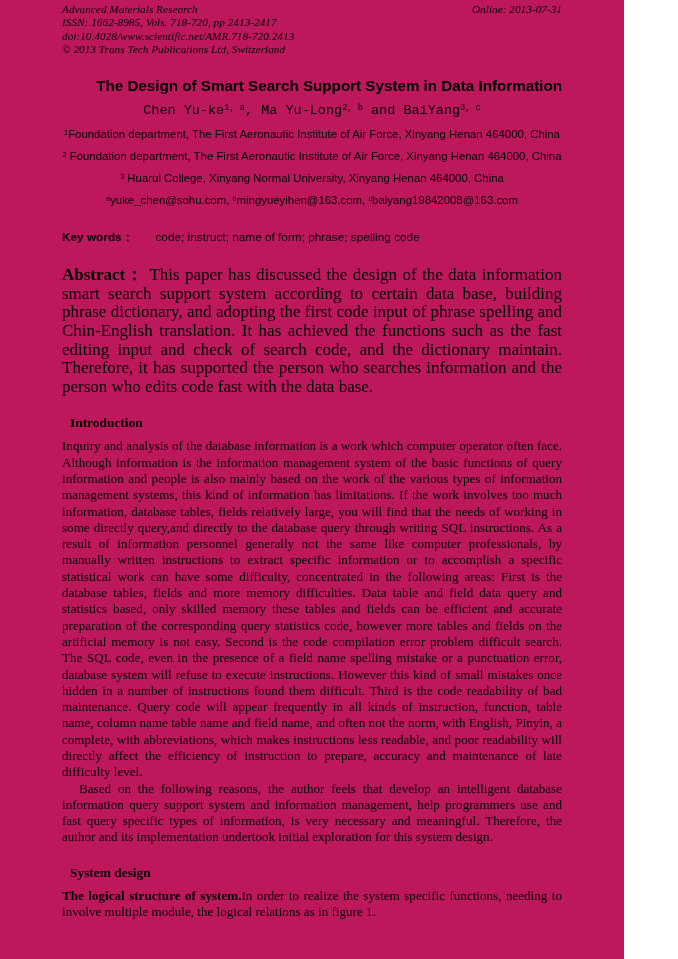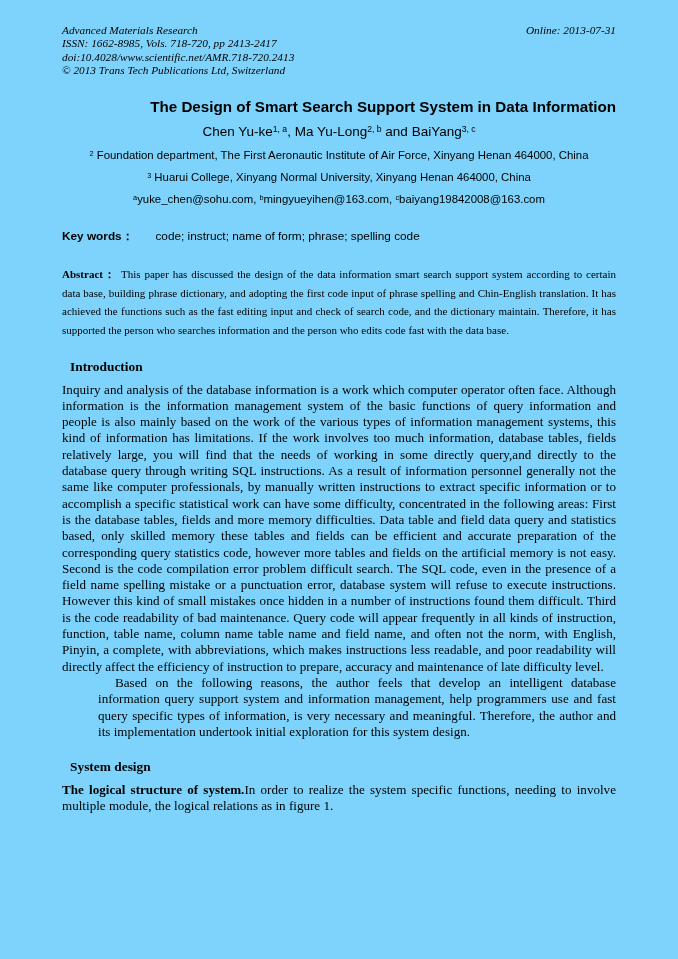--- a/index.html
+++ b/index.html
@@ -1,64 +1,64 @@
 <!DOCTYPE html>
 <html><head>
 <meta charset="utf-8">
 <style>
   html,body{margin:0;padding:0;background:#ffffff;}
   .page{
-    width:678px;height:959px;box-sizing:border-box;
-    padding:24px 62px 0 62px;background:#7dd3fc;color:#000;
+    width:624px;height:959px;box-sizing:border-box;
+    padding:3px 62px 0 62px;background:#be185d;color:#000;
     overflow:hidden;position:relative;
   }
   
   .header{
     display:flex;justify-content:space-between;align-items:flex-start;
     font-family:"Liberation Serif",serif;font-style:italic;
     font-size:11.3px;line-height:13.3px;
   }
   .header-left div{white-space:nowrap;}
   .header-right{white-space:nowrap;}
   
   .title{
     font-family:"Liberation Sans",sans-serif;font-weight:bold;
     font-size:15.2px;text-align:right;margin:21px 0 0 0;line-height:18px;
   }
   .authors{
-    font-family:Liberation Sans, sans-serif;font-size:13.5px;
+    font-family:Liberation Mono, monospace;font-size:13.5px;
     text-align:center;margin-top:8px;line-height:16px;
   }
   .sup{font-size:64%;position:relative;top:-0.45em;}
   .affil,.emails{
     font-family:"Liberation Sans",sans-serif;font-size:11.4px;
     text-align:center;margin-top:8px;line-height:13px;
   }
   
   .keywords{
     font-family:"Liberation Sans",sans-serif;font-size:11.8px;
     margin-top:22px;line-height:14px;
   }
   .keywords .label{font-weight:bold;margin-right:22px;}
   
   .abstract{
-    font-family:"Liberation Serif",serif;font-size:11px;
+    font-family:"Liberation Serif",serif;font-size:17px;
     line-height:18.6px;text-align:justify;margin:22px 0 0 0;
   }
   .abstract .label{font-weight:bold;margin-right:5px;}
   
   .sec-heading{
     font-family:"Liberation Serif",serif;font-size:13.4px;font-weight:bold;
     margin:19px 0 0 8px;line-height:16px;
   }
   .body-text{
     font-family:"Liberation Serif",serif;font-size:13.1px;
     line-height:16.3px;text-align:justify;margin:7px 0 0 0;
   }
-  .body-text.indent{text-indent:17px;margin-top:0;margin-left:36px;}
+  .body-text.indent{text-indent:17px;margin-top:0;}
   .lead-label{font-weight:bold;}
 </style>
 </head>
 <body>
 
 <div class="page">
 
   <div class="header">
     <div class="header-left">
       <div>Advanced Materials Research</div>
@@ -66,20 +66,21 @@
       <div>doi:10.4028/www.scientific.net/AMR.718-720.2413</div>
       <div>© 2013 Trans Tech Publications Ltd, Switzerland</div>
     </div>
     <div class="header-right">Online: 2013-07-31</div>
   </div>
 
   <div class="title">The Design of Smart Search Support System in Data Information</div>
 
   <div class="authors"><span>Chen Yu-ke</span><span class="sup">1, a</span><span>, </span><span>Ma Yu-Long</span><span class="sup">2, b</span><span> and </span><span>BaiYang</span><span class="sup">3, c</span></div>
 
+  <div class="affil"><span class="sup">1</span><span>Foundation department, The First Aeronautic Institute of Air Force, Xinyang Henan 464000, China</span></div>
 
   <div class="affil"><span class="sup">2</span><span> Foundation department, The First Aeronautic Institute of Air Force, Xinyang Henan 464000, China</span></div>
 
   <div class="affil"><span class="sup">3</span><span> Huarui College, Xinyang Normal University, Xinyang Henan 464000, China</span></div>
 
   <div class="emails"><span class="sup">a</span><span>yuke_chen@sohu.com, </span><span class="sup">b</span><span>mingyueyihen@163.com, </span><span class="sup">c</span><span>baiyang19842008@163.com</span></div>
 
   <div class="keywords"><span class="label">Key words：</span><span>code; instruct; name of form; phrase; spelling code</span></div>
 
   <p class="abstract"><span class="label">Abstract：</span><span>This paper has discussed the design of the data information smart search support system according to certain data base, building phrase dictionary, and adopting the first code input of phrase spelling and Chin-English translation. It has achieved the functions such as the fast editing input and check of search code, and the dictionary maintain. Therefore, it has supported the person who searches information and the person who edits code fast with the data base.</span></p>

